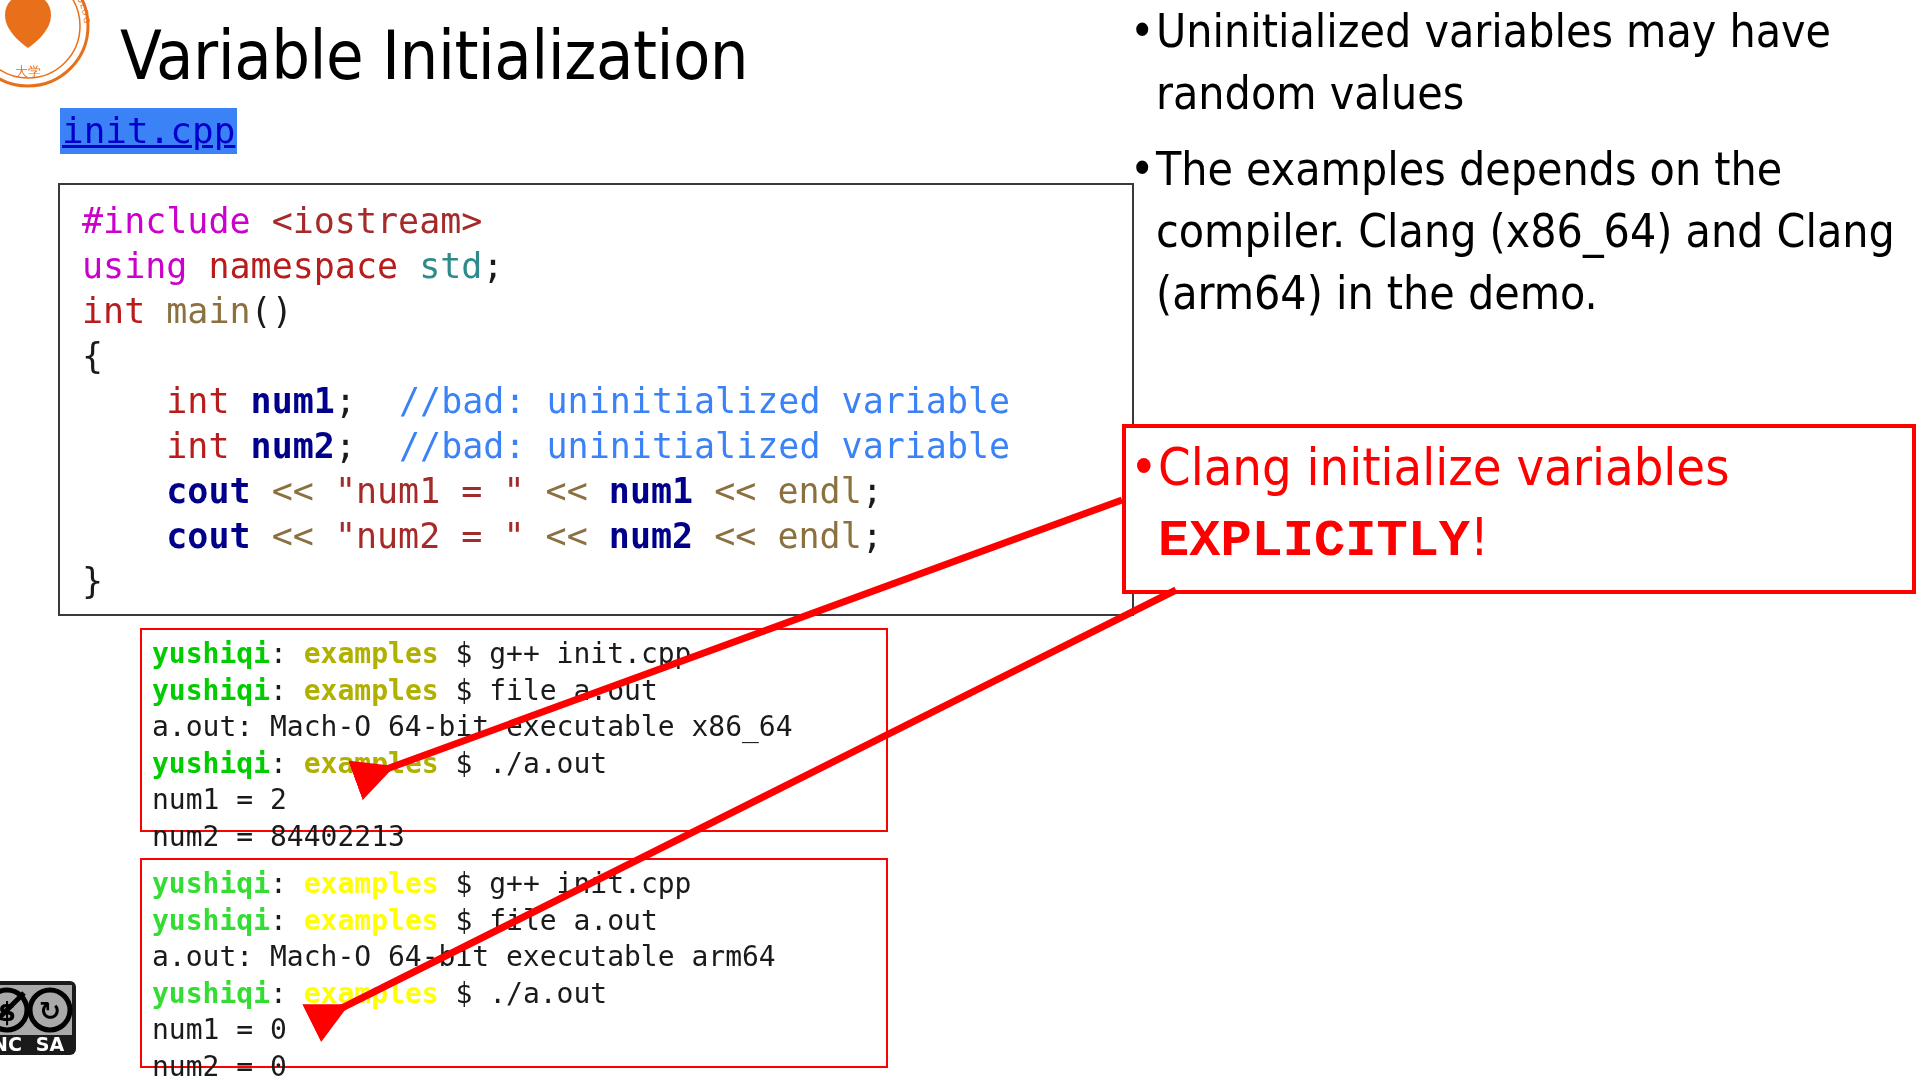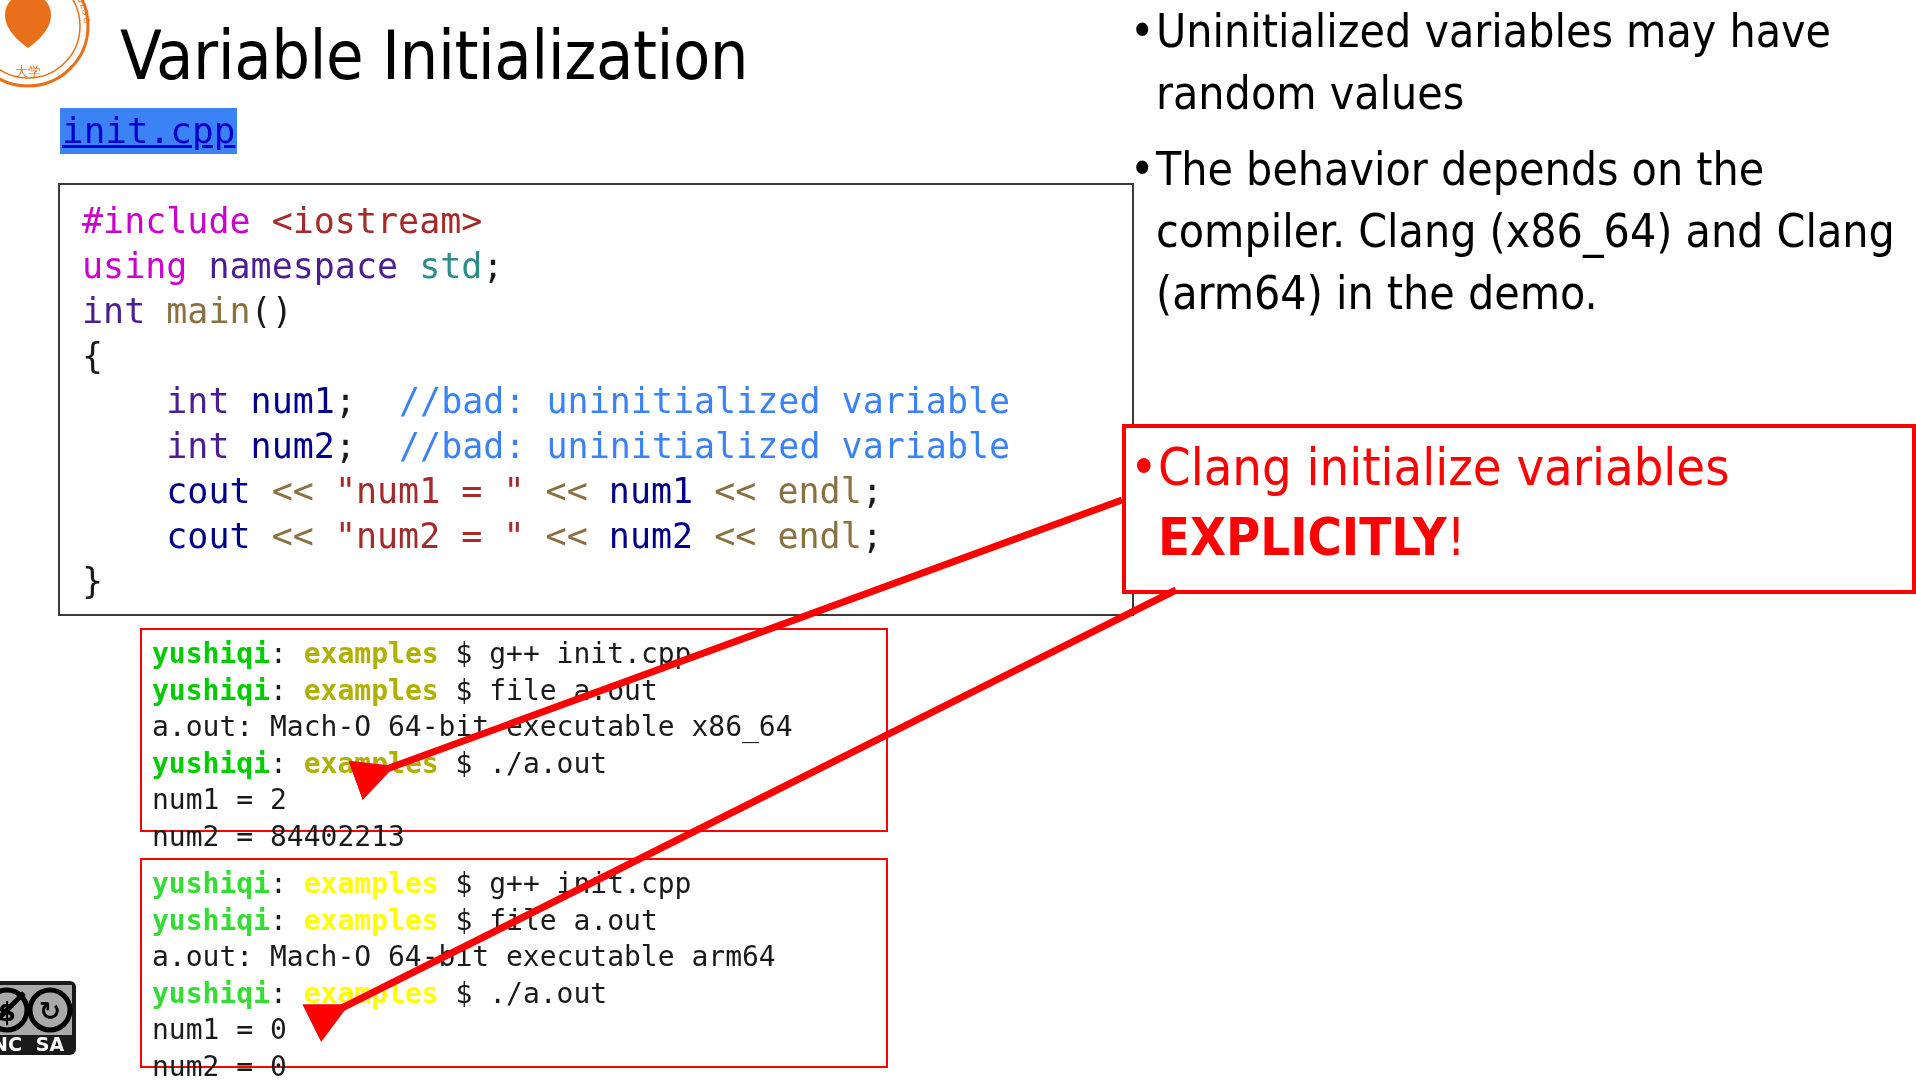--- a/index.html
+++ b/index.html
@@ -32,26 +32,26 @@
   
   #code-block {
     position:absolute; left:58px; top:183px; width:1076px; height:433px;
     border:2px solid #3a3a3a; background:#ffffff;
     padding:14px 0 12px 22px;
     font-family:"DejaVu Sans Mono","Liberation Mono", monospace;
     font-size:35px; line-height:45px; white-space:pre;
   }
   .k-pre   { color:#cc00cc; }  
   .k-hdr   { color:#a52a2a; }  
-  .k-kw    { color:#4c1d95; }  
+  .k-kw    { color:#b91c1c; }  
   .k-type  { color:#2e8b8b;text-align:center; }  
   .k-fn    { color:#8b7040; }  
   .k-cmt   { color:#3b82f6;margin-left:22px; }  
   .k-str   { color:#a52a2a; }  
-  .k-id    { color:#00008b; }  
+  .k-id    { color:#00008b;font-weight:bold; }  
   .k-pl    { color:#1a1a1a; }  
 
   
   .term {
     position:absolute; border:2px solid #ff0000; background:#ffffff;
     font-family:"DejaVu Sans Mono","Liberation Mono", monospace;
     font-size:28px; line-height:36.5px; white-space:pre;
     padding:6px 14px 6px 10px; color:#1a1a1a;
   }
   #term1 { left:140px; top:628px; width:748px; height:204px; }
@@ -77,21 +77,21 @@
     position:absolute; left:1122px; top:424px; width:794px; height:170px;
     border:4px solid #ff0000; background:#ffffff;
   }
   #warn-inner {
     display:flex; padding:4px 6px 0 4px;
     font-family:"DejaVu Sans Condensed","Liberation Sans", sans-serif;
     font-size:52px; line-height:70px; color:#ff0000;
   }
   #warn-inner .dot { width:28px; flex:0 0 28px; }
   #warn-inner .txt { flex:1 1 auto; }
-  #warn-inner b { font-weight:bold; }
+  #warn-inner b { font-weight:bold;font-family:Liberation Mono, monospace; }
 
   
   #arrows { position:absolute; left:0; top:0; width:1916px; height:1080px;
             pointer-events:none; }
 </style>
 </head>
 <body>
 
 <div id="logo">
   <svg viewBox="0 0 140 140" width="140" height="140">
@@ -136,21 +136,21 @@
 
 <div id="term2" class="term"><div><span class="user2">yushiqi</span><span class="plain">: </span><span class="dir2">examples</span><span class="plain"> $ g++ init.cpp</span></div><div><span class="user2">yushiqi</span><span class="plain">: </span><span class="dir2">examples</span><span class="plain"> $ file a.out</span></div><div><span class="plain">a.out: Mach-O 64-bit executable arm64</span></div><div><span class="user2">yushiqi</span><span class="plain">: </span><span class="dir2">examples</span><span class="plain"> $ ./a.out</span></div><div><span class="plain">num1 = 0</span></div><div><span class="plain">num2 = 0</span></div></div>
 
 <div id="bullets">
   <div class="bullet">
     <span class="dot">•</span>
     <span class="txt">Uninitialized variables may have random values</span>
   </div>
   <div class="bullet">
     <span class="dot">•</span>
-    <span class="txt">The behavior depends on the compiler. Clang (x86_64) and Clang (arm64) in the demo.</span>
+    <span class="txt">The examples depends on the compiler. Clang (x86_64) and Clang (arm64) in the demo.</span>
   </div>
 </div>
 
 <div id="warn-box">
   <div id="warn-inner">
     <span class="dot">•</span>
     <span class="txt"><span>Clang initialize variables </span><b>EXPLICITLY</b><span>!</span></span>
   </div>
 </div>
 

